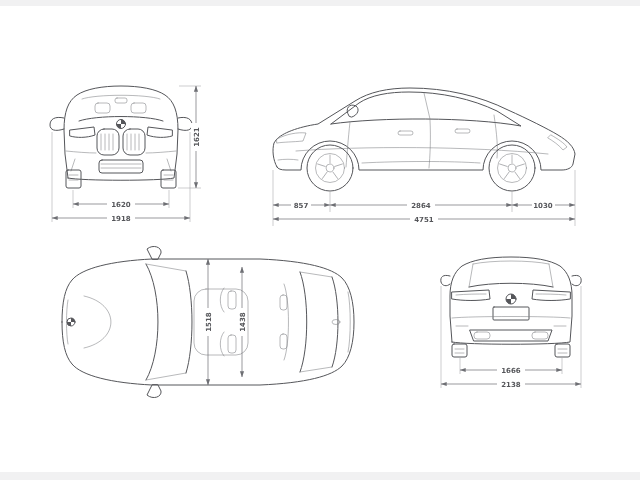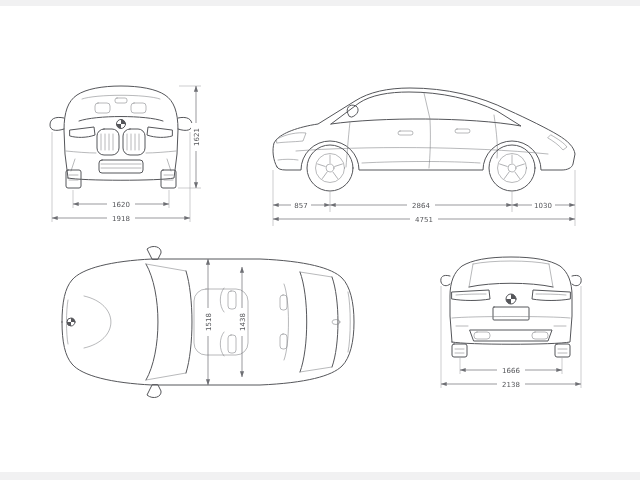--- a/index.html
+++ b/index.html
@@ -1,16 +1,16 @@
 <!DOCTYPE html>
 <html><head>
 <meta charset="utf-8">
 <style>
   html,body{margin:0;padding:0;background:#ffffff;}
-  .page{position:relative;width:640px;height:480px;background:#ffffff;overflow:hidden;font-family:"DejaVu Sans",sans-serif;}
+  .page{position:relative;width:640px;height:480px;background:#ffffff;overflow:hidden;font-family:"DejaVu Sans",sans-serif;font-weight:bold;}
   .letterbox{position:absolute;left:0;width:640px;background:#f1f1f2;}
   .lb-top{top:0;height:6px;}
   .lb-bottom{bottom:0;height:8px;}
   svg{position:absolute;top:0;left:0;}
   svg text{font-family:"DejaVu Sans",sans-serif;font-size:7px;fill:#55565a;}
   .car{stroke:#55565a;fill:none;stroke-width:1;stroke-linejoin:round;stroke-linecap:round;}
   .thin{stroke:#7d7e83;fill:none;stroke-width:0.55;stroke-linejoin:round;stroke-linecap:round;}
   .dimline{stroke:#6e6f74;stroke-width:0.7;fill:none;}
   .ext{stroke:#9a9b9f;stroke-width:0.5;}
   .lblbg{fill:#ffffff;stroke:none;}

